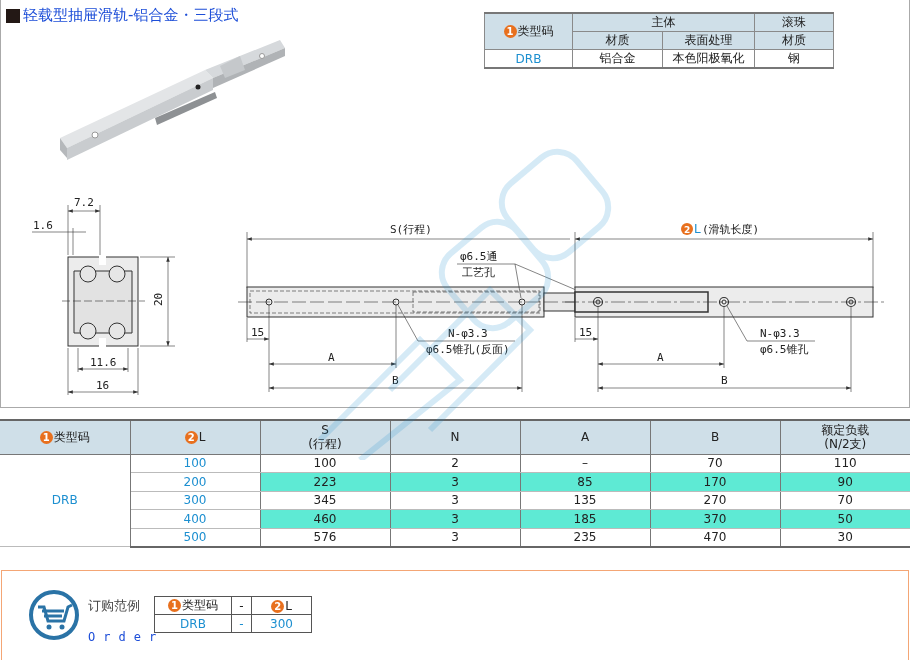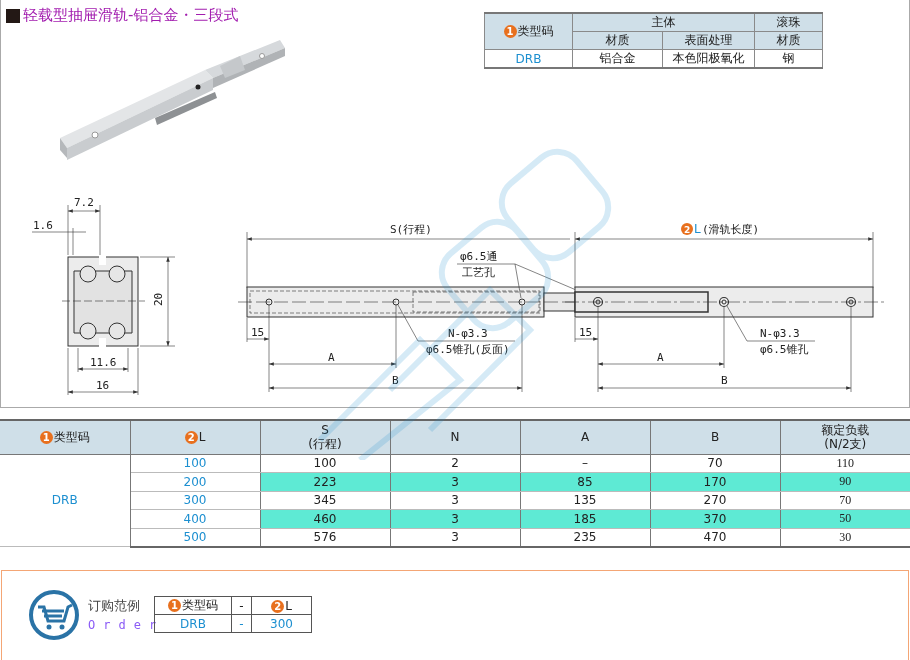--- a/index.html
+++ b/index.html
@@ -1,63 +1,63 @@
 <!DOCTYPE html>
 <html><head>
 <meta charset="utf-8">
 <style>
   * { box-sizing: border-box; margin: 0; padding: 0; }
   body { width: 910px; height: 660px; background: #fff; font-family: "DejaVu Sans", "Liberation Sans", sans-serif; color: #222; position: relative; overflow: hidden; }
   .frame { position: absolute; left: 0; top: 0; width: 910px; height: 408px; border-left: 1px solid #aaa; border-right: 1px solid #aaa; border-bottom: 1px solid #aaa; }
-  .title { position: absolute; left: 6px; top: 6px; font-size: 15px; color: #a21caf; display: flex; align-items: center; }
+  .title { position: absolute; left: 6px; top: 6px; font-size: 15px; color: #1d4ed8; display: flex; align-items: center; }
   .title .sq { width: 14px; height: 14px; background: #231815; margin-right: 3px; }
   .mat-table { position: absolute; left: 484px; top: 12px; border-collapse: collapse; font-size: 12px; }
   .mat-table td { border: 1px solid #8a8a8a; text-align: center; height: 18px; padding: 0 4px; }
   .mat-table tr.hd td { background: #cfdfe8; }
   .mat-table tr:last-child td { border-bottom: 2px solid #777; }
   .mat-table tr.hd:first-child td { border-top: 2px solid #777; }
   .mat-table { border-left: none; }
   .badge { display: inline-block; width: 13px; height: 13px; border-radius: 50%; background: #e8701e; color: #fff; font-size: 10px; line-height: 13px; text-align: center; font-weight: bold; vertical-align: middle; margin-right: 1px; }
   .blue { color: #1c8fd0; margin-top: 46px; }
   .photo { position: absolute; left: 55px; top: 38px; width: 230px; height: 130px; }
   .draw { position: absolute; left: 0; top: 0; }
   .dim { font-family: "DejaVu Sans Mono", monospace; font-size: 11px; fill: #222; }
   .data-table { position: absolute; left: 0; top: 419px; width: 910px; border-collapse: collapse; font-size: 12px; }
   .data-table th { background: #cfdfe8; font-weight: normal; border: 1px solid #777; border-top: 2px solid #666; height: 34px; line-height: 14px; }
   .data-table th:first-child { border-left: none; }
   .data-table th:last-child { border-right: none; }
   .data-table td { border-left: 1px solid #777; border-right: 1px solid #777; border-bottom: 1px solid #bbb; text-align: center; height: 18.5px; }
   .data-table td:first-child { border-left: none; }
-  .data-table td:last-child { border-right: none; font-family: Liberation Serif, serif; }
+  .data-table td:last-child { border-right: none; }
   .data-table tr:last-child td { border-bottom: 2px solid #666; }
   .data-table tr.alt td.sh { background: #5eead4; }
   .order { position: absolute; left: 1px; top: 570px; width: 908px; height: 95px; border: 1px solid #f4a675; }
   .cart { position: absolute; left: 26px; top: 18px; }
   .order-label { position: absolute; left: 86px; top: 26px; font-size: 13px; color: #444; }
-  .order-label .en { font-family: "DejaVu Sans Mono", monospace; letter-spacing: 8px; font-size: 12px; margin-top: 3px; color: #8b5cf6; }
+  .order-label .en { font-family: "DejaVu Sans Mono", monospace; letter-spacing: 8px; font-size: 12px; margin-top: 15px; color: #1d4ed8; }
   .order-table { position: absolute; left: 152px; top: 25px; border-collapse: collapse; font-size: 12px; }
   .order-table td { border: 1px solid #555; text-align: center; height: 18px; padding: 0 3px; }
   .watermark { position: absolute; left: 280px; top: 140px; opacity: 0.18; pointer-events: none; }
 </style>
 </head>
 <body>
 
 <div class="frame"></div>
 
 <div class="title">
   <span class="sq"></span>
   <span>轻载型抽屉滑轨-铝合金・三段式</span>
 </div>
 
 <table class="mat-table">
   <tbody>
       <tr class="hd">
     <td rowspan="2" style="width:88px"><span class="badge">1</span><span>类型码</span></td>
     <td colspan="2">主体</td>
-    <td style="width:68px">滚珠</td>
+    <td style="width:79px">滚珠</td>
   </tr>
   <tr class="hd">
     <td style="width:90px">材质</td>
     <td style="width:92px">表面处理</td>
     <td>材质</td>
   </tr>
   <tr>
     <td class="blue">DRB</td>
     <td>铝合金</td>
     <td>本色阳极氧化</td>

